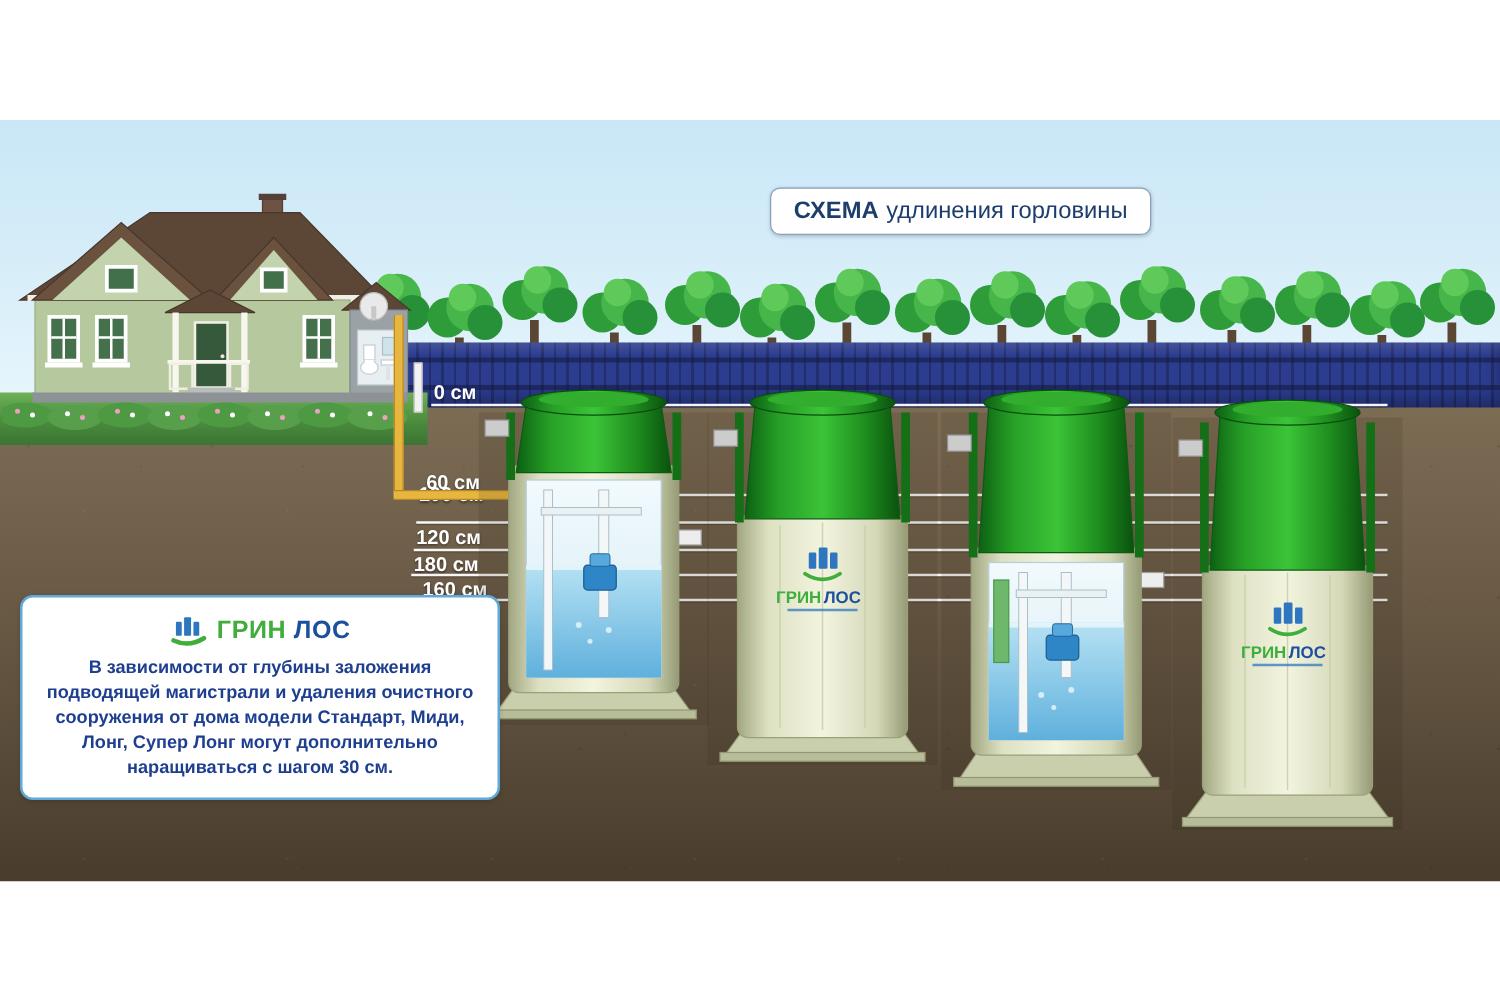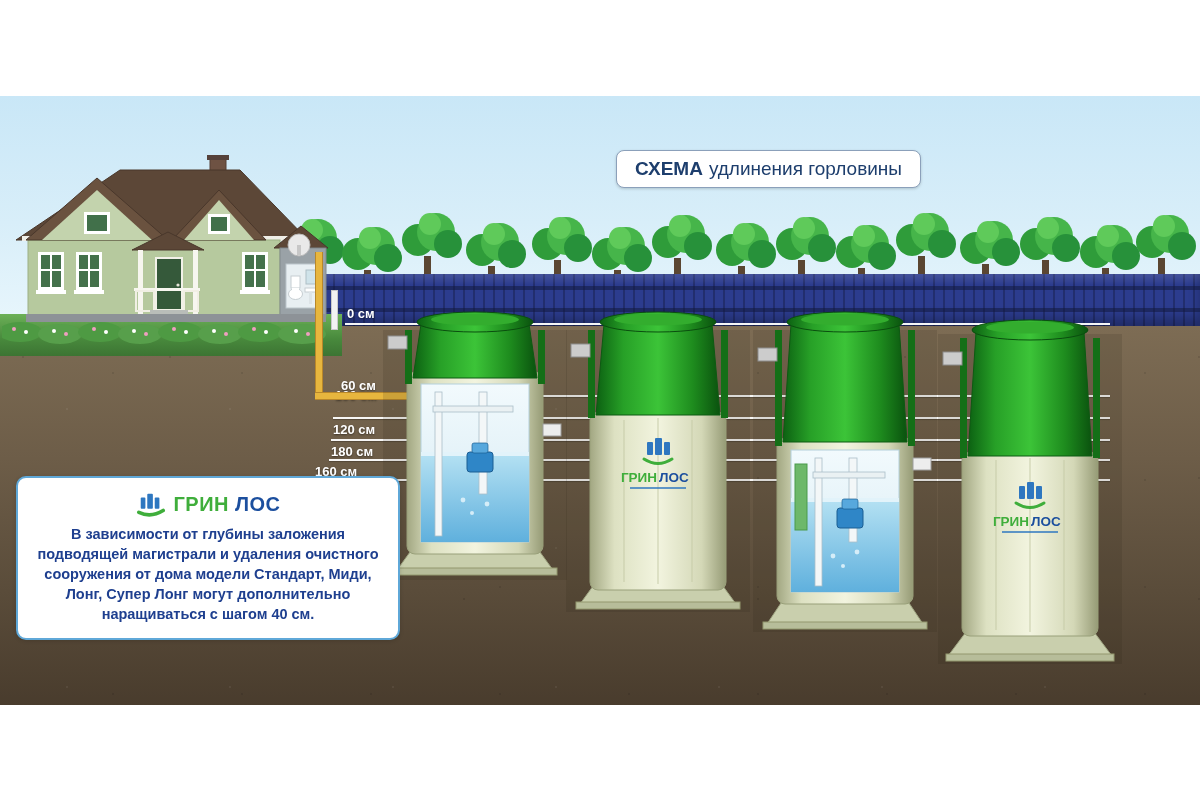--- a/index.html
+++ b/index.html
@@ -22,21 +22,21 @@
        background:
         radial-gradient(3px 3px at 23px 31px, rgba(0,0,0,.10) 40%, transparent 41%),
         radial-gradient(2px 2px at 67px 83px, rgba(255,255,255,.06) 40%, transparent 41%),
         radial-gradient(2.5px 2.5px at 113px 47px, rgba(0,0,0,.09) 40%, transparent 41%),
         linear-gradient(180deg,#7d6c54 0%,#6d5d48 35%,#5a4c3a 70%,#493c2d 100%);
        background-size:147px 121px,163px 139px,129px 107px,100% 100%;}
 
   .lawn{position:absolute;left:0;top:314px;width:342px;height:42px;z-index:5;
        background:linear-gradient(180deg,#6cb057,#48893c 60%,#3c7433);}
 
-  .dl{position:absolute;z-index:6;color:#fff;font-weight:bold;font-size:13px;
+  .dl{position:absolute;z-index:6;color:#fff;font-weight:bold;font-size:16px;
       text-shadow:0 1px 2px rgba(0,0,0,.45);white-space:nowrap;}
   .dline{position:absolute;z-index:6;height:2px;background:#ffffff;opacity:.95;
       box-shadow:0 1px 1px rgba(0,0,0,.25);}
 
   .pipe-v{position:absolute;z-index:9;width:6px;background:#e7b63e;
       border-left:1px solid #b8872a;border-right:1px solid #b8872a;}
   .pipe-h{position:absolute;z-index:9;height:6px;background:#e7b63e;
       border-top:1px solid #b8872a;border-bottom:1px solid #b8872a;}
   .pipe-vent{position:absolute;z-index:9;width:5px;background:#f2f2f2;border:1px solid #c9c9c9;}
 
@@ -104,21 +104,21 @@
   <div class="dl" style="left:347px;top:306px">0 см</div>
   <div class="dline" style="left:345px;top:323px;width:765px"></div>
   <div class="dl" style="left:341px;top:378px">60 см</div>
   <div class="dline" style="left:337px;top:395px;width:773px"></div>
   <div class="dl" style="left:335px;top:388px">100 см</div>
   <div class="dline" style="left:333px;top:417px;width:777px"></div>
   <div class="dl" style="left:333px;top:422px">120 см</div>
   <div class="dline" style="left:331px;top:439px;width:779px"></div>
   <div class="dl" style="left:331px;top:444px">180 см</div>
   <div class="dline" style="left:329px;top:459px;width:781px"></div>
-  <div class="dl" style="left:315px;top:464px">160 см</div>
+  <div class="dl" style="left:338px;top:464px">160 см</div>
   <div class="dline" style="left:327px;top:479px;width:783px"></div>
 
   <svg class="house" viewBox="0 0 330 200">
     <g>
       <rect x="208" y="10" width="16" height="28" fill="#6e5243" stroke="#553f35"></rect>
       <rect x="205" y="7" width="22" height="5" fill="#55413a"></rect>
       <polygon points="14,92 118,22 238,22 306,92" fill="#5c4737" stroke="#49372b"></polygon>
       <rect x="20" y="88" width="288" height="5" fill="#efeee7"></rect>
       <rect x="26" y="92" width="252" height="76" fill="#b6c99e" stroke="#9cb083"></rect>
       <polygon points="24,92 95,30 166,92" fill="#6a523f" stroke="#49372b"></polygon>
@@ -341,16 +341,16 @@
     <div class="brand">
       <svg class="brand-icon" viewBox="0 0 34 30">
         <rect x="6" y="8" width="5" height="12" rx="1" fill="#2e77c0"></rect>
         <rect x="13" y="4" width="6" height="16" rx="1" fill="#2e77c0"></rect>
         <rect x="21" y="8" width="5" height="12" rx="1" fill="#2e77c0"></rect>
         <path d="M4 24 Q17 30 30 22" stroke="#3fae3b" stroke-width="4" fill="none" stroke-linecap="round"></path>
       </svg>
       <span class="bg-green">ГРИН</span>
         <span class="bg-blue">ЛОС</span>
     </div>
-    <p class="info-text">В зависимости от глубины заложения подводящей магистрали и удаления очистного сооружения от дома модели Стандарт, Миди, Лонг, Супер Лонг могут дополнительно наращиваться с шагом 40 см.</p>
+    <p class="info-text">В зависимости от глубины заложения подводящей магистрали и удаления очистного сооружения от дома модели Стандарт, Миди, Лонг, Супер Лонг могут дополнительно наращиваться с шагом 30 см.</p>
   </div>
 
 </div>
 
 </body></html>

